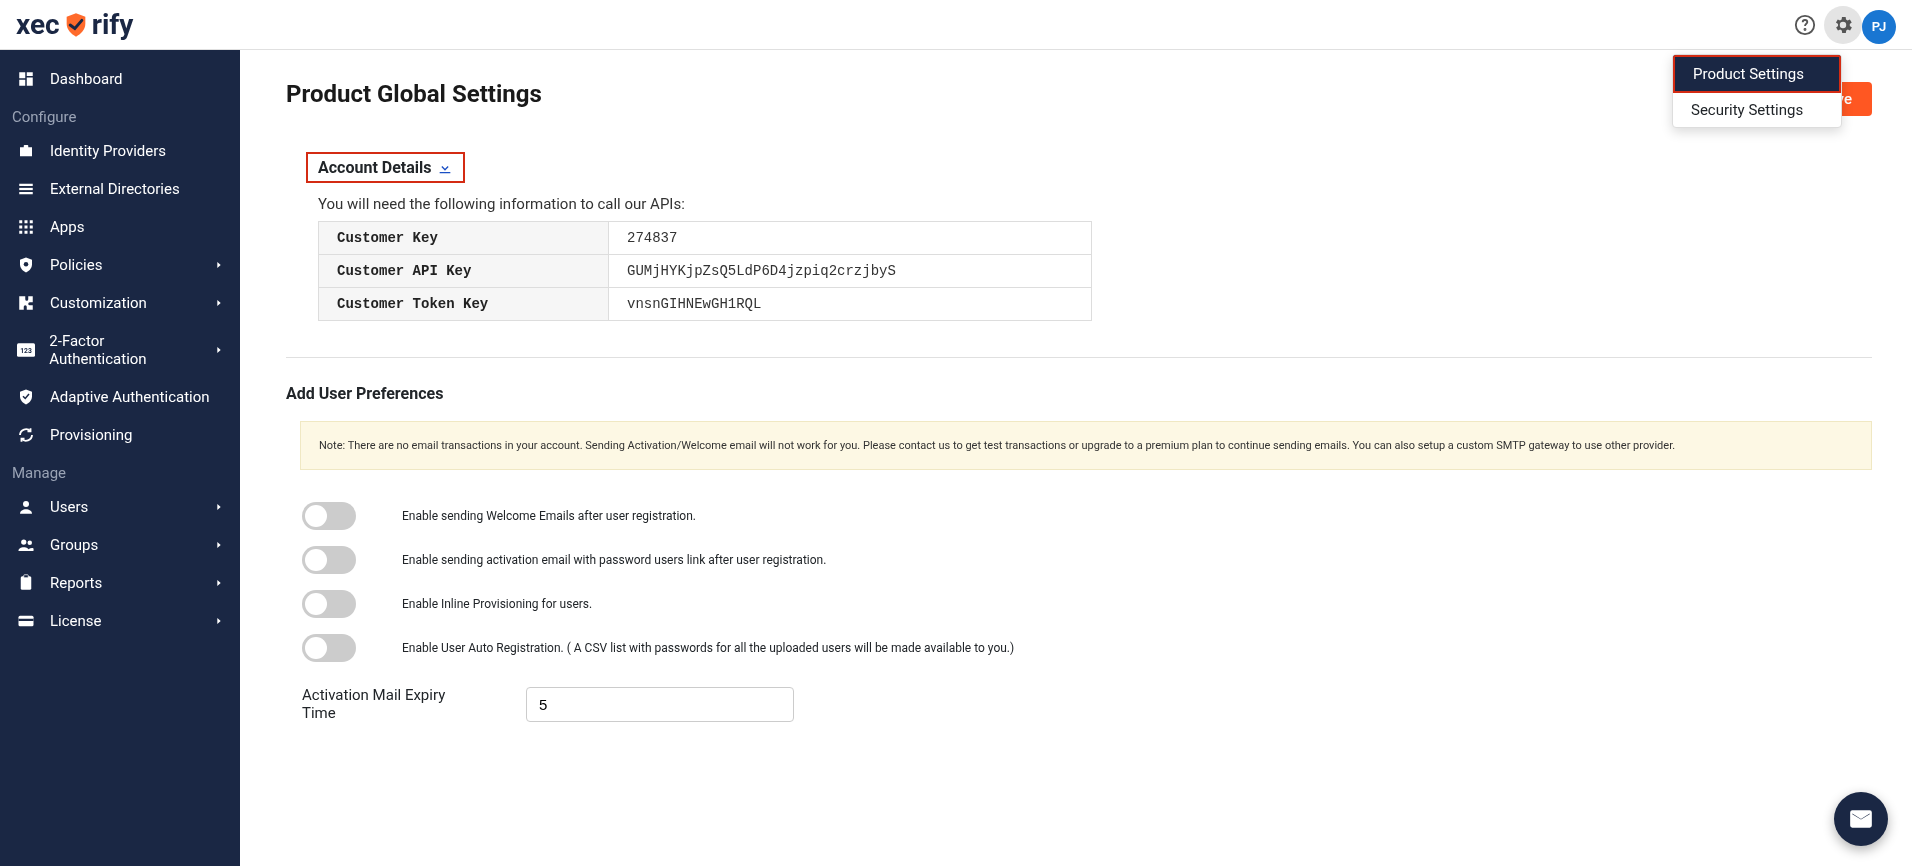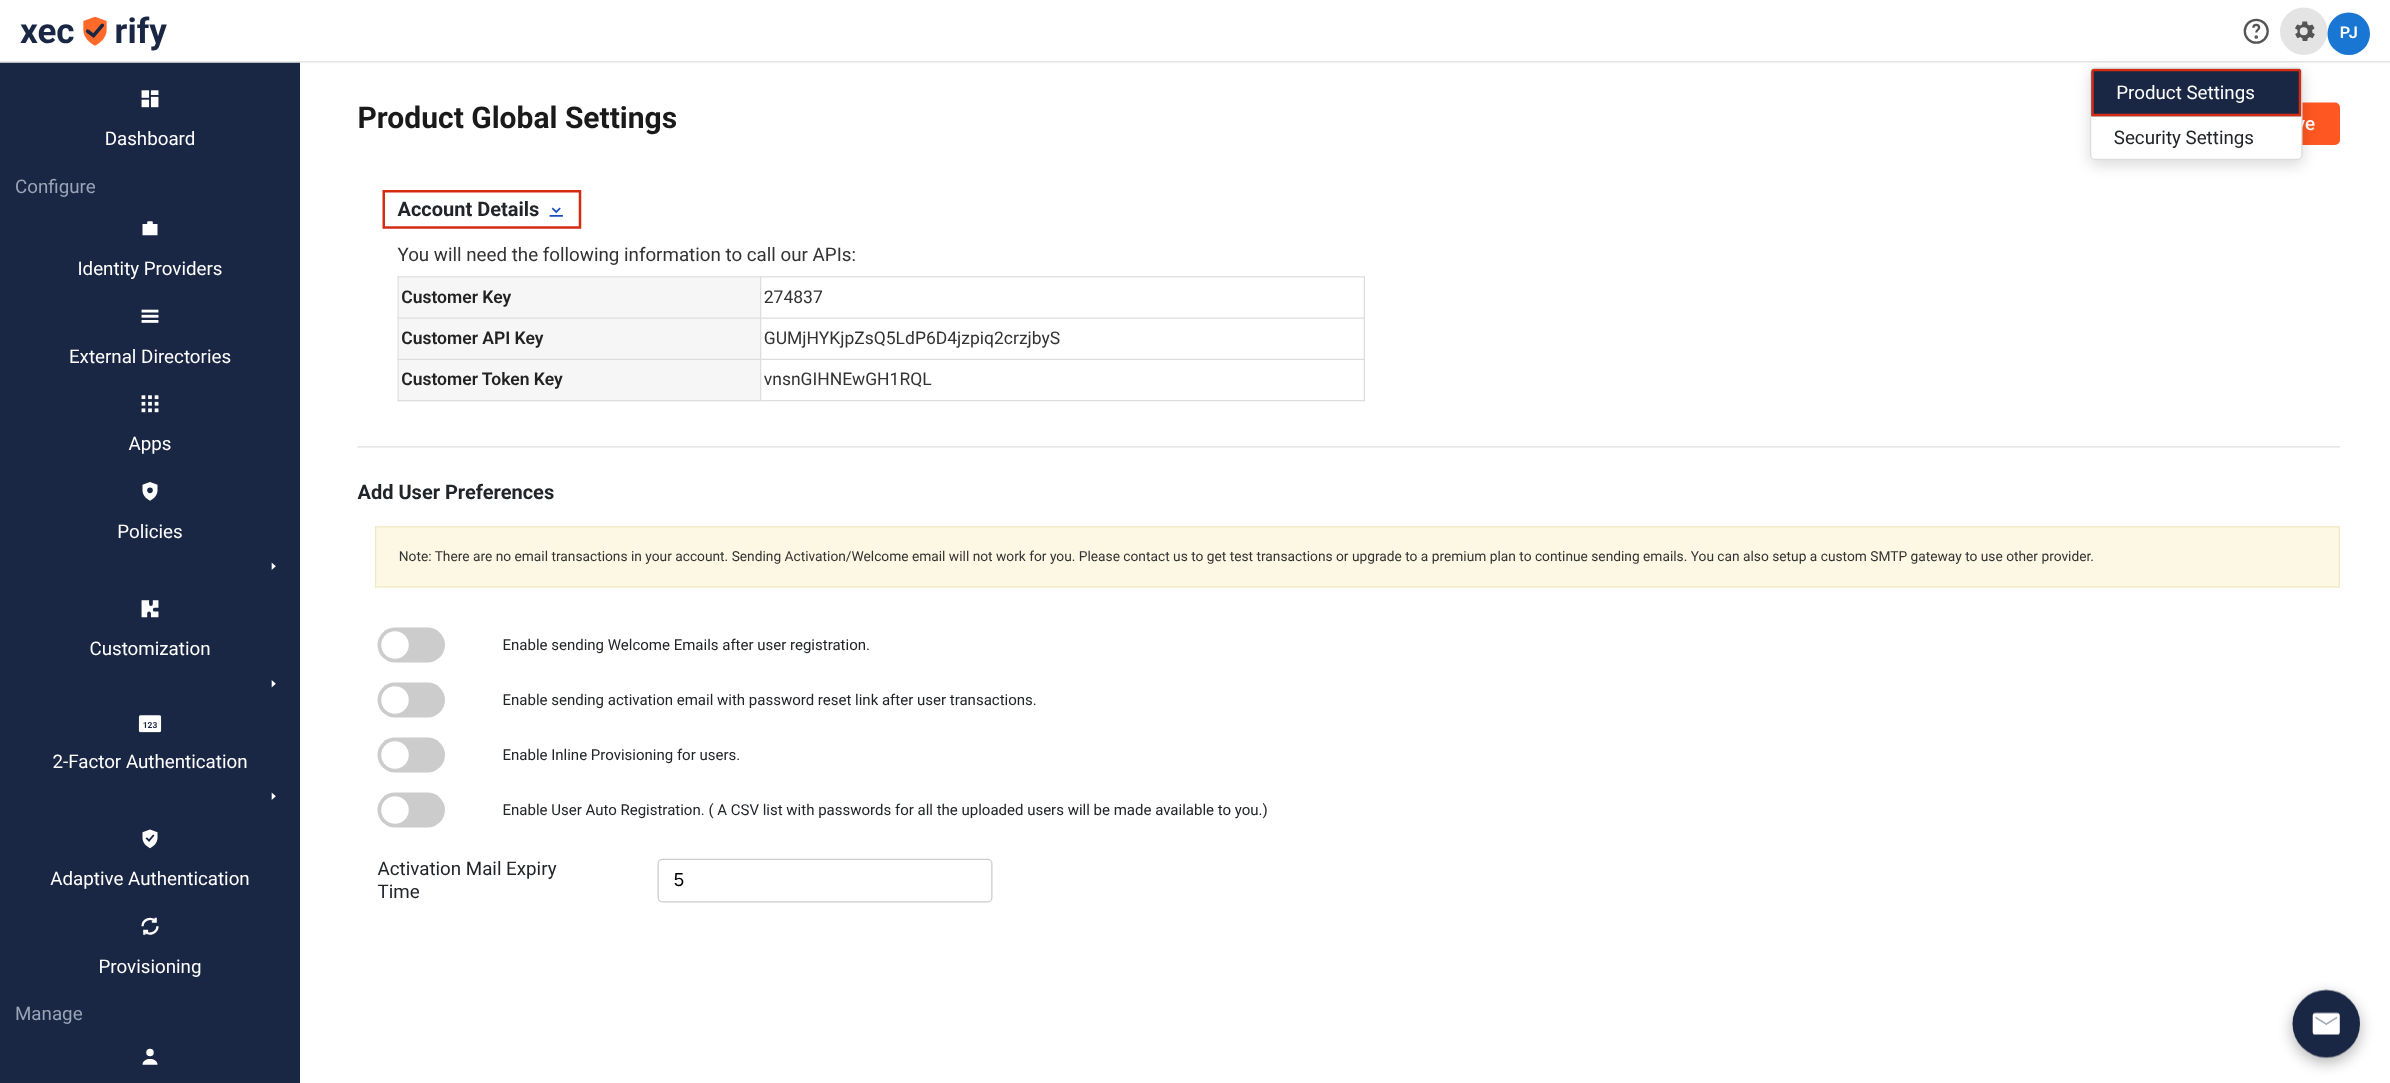--- a/index.html
+++ b/index.html
@@ -11,31 +11,31 @@
   .icon-btn { width:38px; height:38px; border-radius:50%; display:flex; align-items:center; justify-content:center; background:transparent; cursor:pointer; }
   .icon-btn.gear { background:#e4e4e4; }
   .avatar { width:34px; height:34px; border-radius:50%; background:#1976d2; color:#fff; font-size:13px; font-weight:600; display:flex; align-items:center; justify-content:center; }
   
   .dropdown-menu { position:absolute; top:54px; right:70px; min-width:170px; background:#fff; border:1px solid #ddd; border-radius:4px; box-shadow:0 4px 12px rgba(0,0,0,.15); z-index:100; overflow:hidden; }
   .dropdown-menu .item { padding:8px 18px; font-size:15px; cursor:pointer; }
   .dropdown-menu .item.active { background:#1a2744; color:#fff; border:2px solid #d42b13; }
   
   .layout { display:flex; min-height:calc(100vh - 50px); }
   .sidebar { width:240px; background:#1a2744; color:#fff; padding-top:10px; flex-shrink:0; }
-  .sidebar .nav-item { display:flex; align-items:center; gap:14px; padding:10px 16px; font-size:15px; cursor:pointer; position:relative;flex-direction:column; }
+  .sidebar .nav-item { display:flex; align-items:center; gap:14px; padding:10px 16px; font-size:15px; cursor:pointer; position:relative; }
   .sidebar .nav-item .nav-icon { width:20px; display:flex; align-items:center; justify-content:center; }
   .sidebar .nav-item .chevron { margin-left:auto; }
   .sidebar .section-label { padding:10px 12px 6px; font-size:15px; color:#9aa3b5; }
   
   .main { flex:1; padding:30px 40px 40px 46px; overflow:auto; }
   .page-title { font-size:24px; font-weight:700; margin-bottom:44px; color:#1a1a1a; }
   .section-header { display:inline-flex; align-items:center; gap:6px; font-size:16px; font-weight:700; padding:4px 10px; border:2px solid #d42b13; margin-left:20px; margin-bottom:12px; }
   .api-info { padding-left:32px; font-size:15px; color:#333; margin-bottom:8px; }
   .details-table { width:774px; margin-left:32px; border-collapse:collapse; font-size:14px; }
-  .details-table td { border:1px solid #ddd; padding:8px 2px; }
+  .details-table td { border:1px solid #ddd; padding:8px 18px;font-family:Liberation Mono, monospace; }
   .details-table td.key { background:#f6f6f6; width:290px; font-weight:600; color:#222; }
   .details-table td.val { color:#333; }
   
   hr.sep { border:none; border-top:1px solid #e0e0e0; margin:36px 0 26px; }
   
   .sub-title { font-size:16px; font-weight:700; margin-bottom:18px; }
   .note-box { background:#fdf8e4; border:1px solid #f0e8c3; padding:16px 18px; font-size:11px; color:#333; line-height:1.4; margin-bottom:24px; margin-left:14px; }
   
   .pref-row { display:flex; align-items:center; gap:46px; padding:8px 0 8px 16px; font-size:12px; }
   .toggle { width:54px; height:28px; background:#ccc; border-radius:14px; position:relative; cursor:pointer; flex-shrink:0; }
@@ -299,21 +299,21 @@
     <div class="pref-row">
       <div class="toggle">
           <div class="knob"></div>
         </div>
       <span>Enable sending Welcome Emails after user registration.</span>
     </div>
     <div class="pref-row">
       <div class="toggle">
           <div class="knob"></div>
         </div>
-      <span>Enable sending activation email with password reset link after user transactions.</span>
+      <span>Enable sending activation email with password users link after user registration.</span>
     </div>
     <div class="pref-row">
       <div class="toggle">
           <div class="knob"></div>
         </div>
       <span>Enable Inline Provisioning for users.</span>
     </div>
     <div class="pref-row">
       <div class="toggle">
           <div class="knob"></div>

